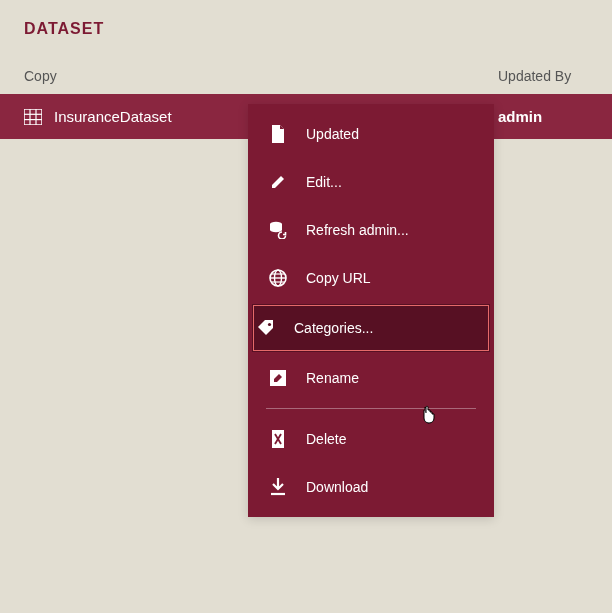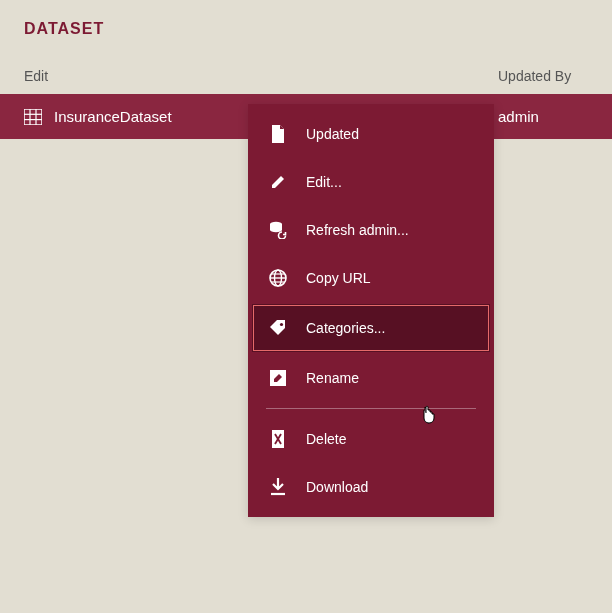--- a/index.html
+++ b/index.html
@@ -33,21 +33,21 @@
     background: #8a2640;
     color: #fff;
     padding: 14px 24px;
     font-size: 15px;
   }
   .row .grid-icon {
     margin-right: 12px;
     display: inline-flex;
   }
   .row-name { flex: 1; }
-  .row-updated { width: 90px; }
+  .row-updated { width: 90px; font-weight: bold; }
   .context-menu {
     position: absolute;
     left: 248px;
     top: 104px;
     width: 246px;
     background: #7c1a33;
     color: #fff;
     box-shadow: 0 2px 10px rgba(0,0,0,0.15);
     padding: 6px 0;
   }
@@ -64,21 +64,21 @@
     margin-right: 18px;
     display: inline-flex;
     align-items: center;
     justify-content: center;
   }
   .menu-item.highlight {
     background: #571023;
     outline: 1.5px solid #e56a6a;
     outline-offset: -2px;
     margin: 2px 4px;
-    padding: 14px 16px;
+    padding: 14px 4px;
   }
   .divider {
     height: 1px;
     background: rgba(255,255,255,0.35);
     margin: 6px 18px;
   }
   .cursor {
     position: absolute;
     left: 418px;
     top: 405px;
@@ -87,21 +87,21 @@
   svg { display: block; }
 </style>
 </head>
 <body>
 
 <div class="header">
   <div class="header-title">DATASET</div>
 </div>
 
 <div class="col-headers">
-  <div class="col-name">Edit</div>
+  <div class="col-name">Copy</div>
   <div class="col-updated">Updated By</div>
 </div>
 
 <div class="row">
   <span class="grid-icon">
     <svg width="18" height="16" viewBox="0 0 18 16">
       <rect x="0" y="0" width="18" height="16" fill="none" stroke="#fff" stroke-width="1.5"></rect>
       <line x1="0" y1="5.3" x2="18" y2="5.3" stroke="#fff" stroke-width="1.2"></line>
       <line x1="0" y1="10.6" x2="18" y2="10.6" stroke="#fff" stroke-width="1.2"></line>
       <line x1="6" y1="0" x2="6" y2="16" stroke="#fff" stroke-width="1.2"></line>

